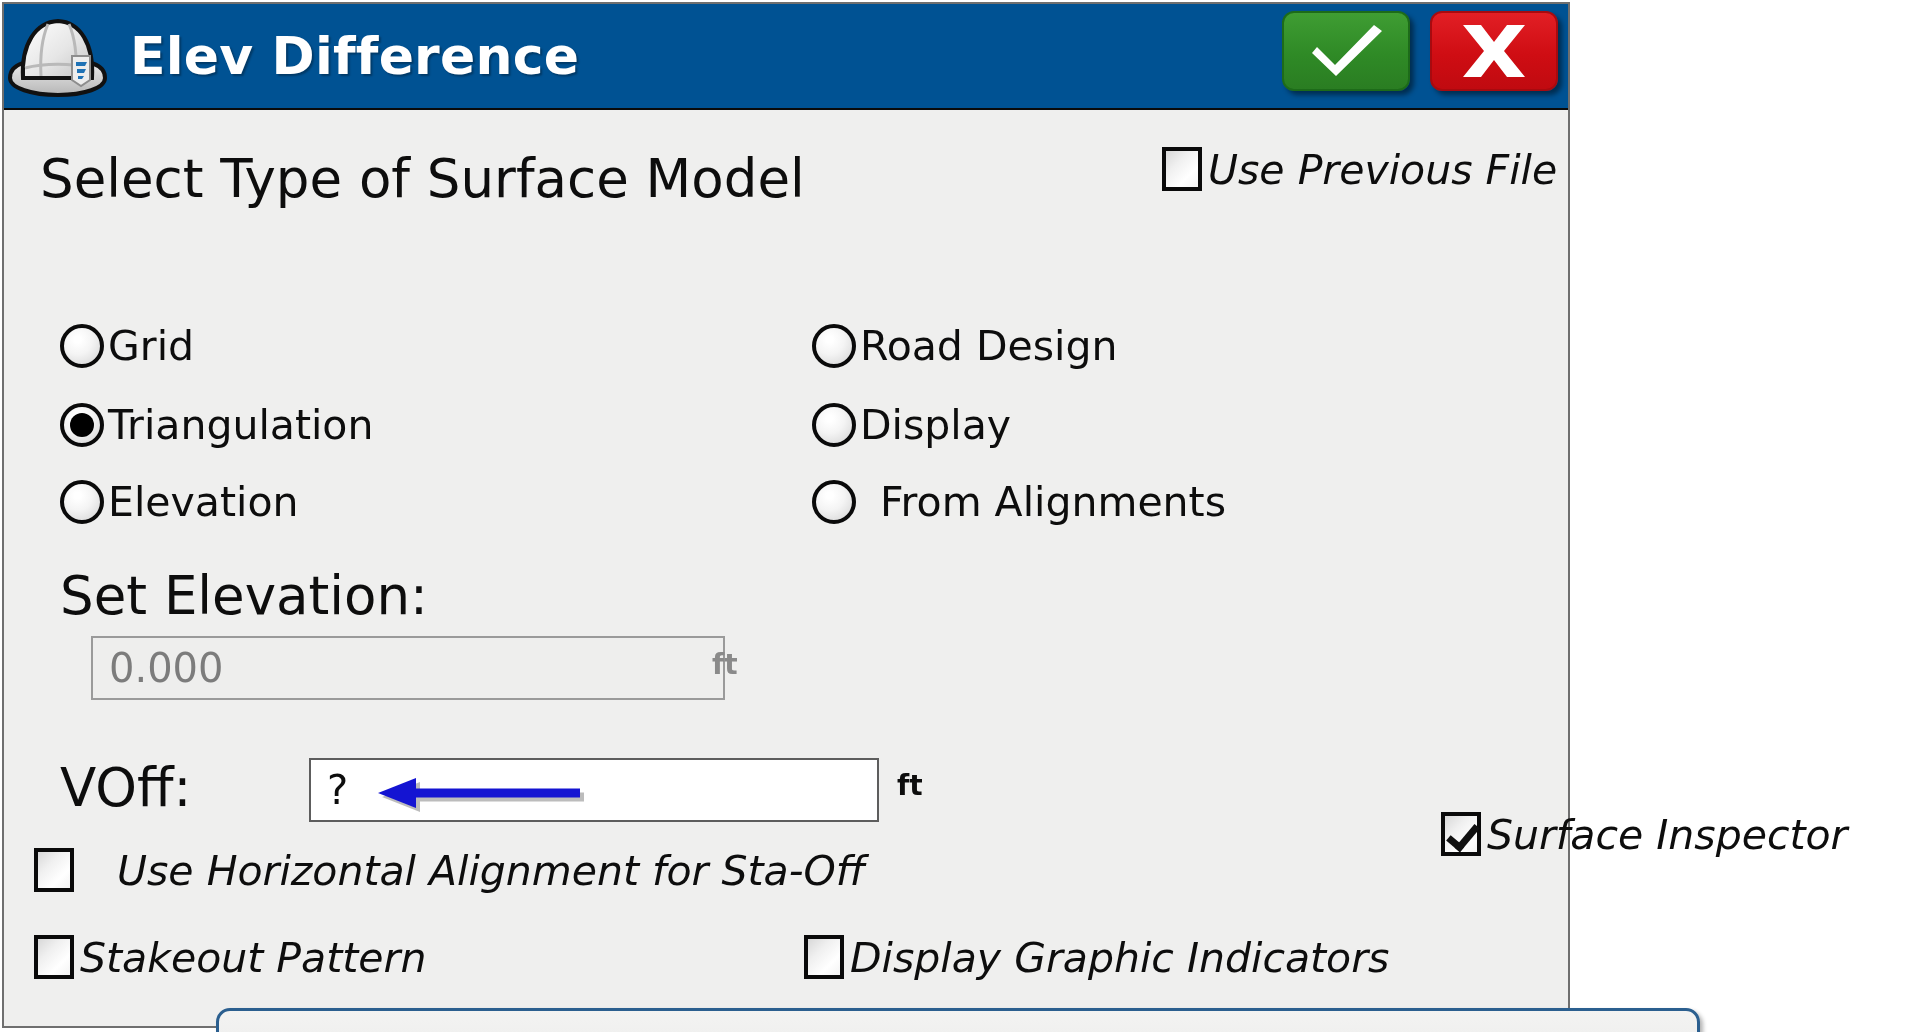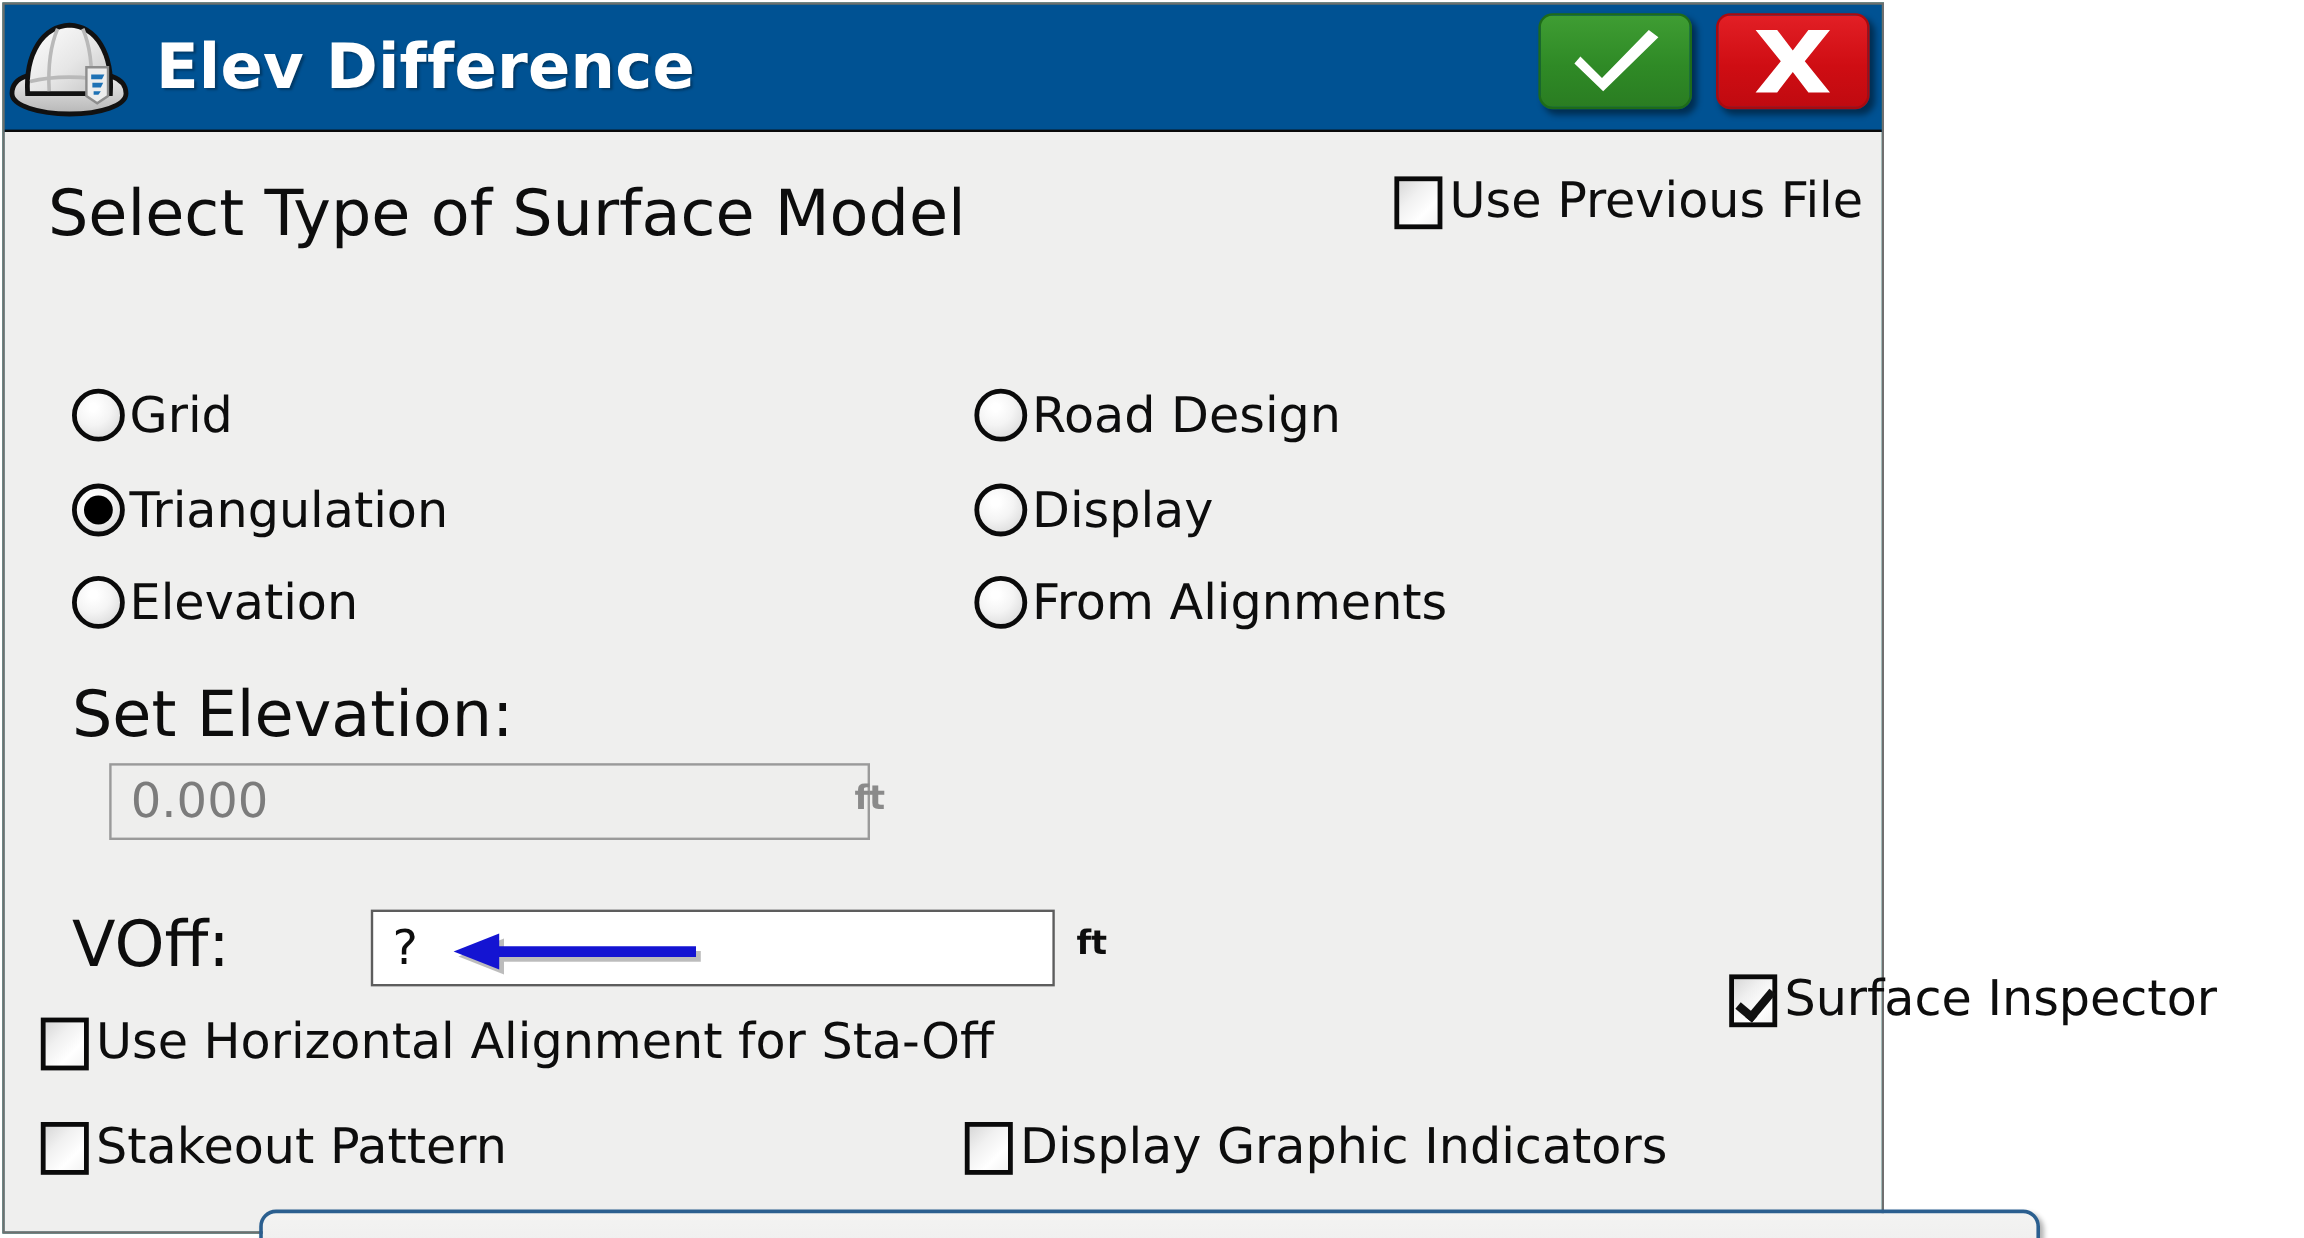--- a/index.html
+++ b/index.html
@@ -129,22 +129,23 @@
     font-size: 41px;
     color: #0d0d0d;
     margin-left: 4px;
     line-height: 1;
   }
 
   
   .check-row {
     position: absolute;
     display: flex;
-    align-items: flex-start;
+    align-items: flex-end;
     white-space: nowrap;
+    font-style: italic;
   }
   .checkbox {
     width: 40px;
     height: 44px;
     border: 4px solid #0a0a0a;
     background: linear-gradient(135deg, #d8d8d8 0%, #f0f0f0 35%, #ffffff 70%, #f3f3f3 100%);
     box-sizing: border-box;
     flex: 0 0 auto;
     position: relative;
   }
@@ -296,21 +297,21 @@
     <div class="radio-row" style="left:56px; top:370px;">
       <span class="radio"></span>
       <span class="rlabel">Elevation</span>
     </div>
 
     <div class="radio-row" style="left:808px; top:293px;">
       <span class="radio"></span>
       <span class="rlabel">Display</span>
     </div>
 
-    <div class="radio-row" style="left:808px; top:370px;">
+    <div class="radio-row" style="left:808px; top:370px;gap:20px;">
       <span class="radio"></span>
       <span class="rlabel">From Alignments</span>
     </div>
 
     <div class="lbl" style="left:56px; top:459px;">Set Elevation:</div>
 
     <div class="field disabled" style="left:54px; top:526px; width:634px; height:64px;margin-left:33px;">0.000</div>
 
     <div class="unit dim" style="left:708px; top:541px;">ft</div>
 
@@ -322,21 +323,21 @@
 
     <svg class="annotation" style="left:360px; top:666px;" width="250" height="42" viewBox="0 0 250 42" xmlns="http://www.w3.org/2000/svg">
       <g transform="translate(4,4)" opacity="0.45">
         <path d="M48 17 L216 17" stroke="#6d6d6d" stroke-width="9" stroke-linecap="butt"></path>
         <path d="M14 17 L52 2 L52 32 Z" fill="#6d6d6d"></path>
       </g>
       <path d="M48 17 L216 17" stroke="#1414d2" stroke-width="9" stroke-linecap="butt"></path>
       <path d="M14 17 L52 2 L52 32 Z" fill="#1414d2"></path>
     </svg>
 
-    <div class="check-row" style="left:30px; top:738px;">
+    <div class="check-row" style="left:30px; top:738px;gap:37px;">
       <span class="checkbox"></span>
       <span class="clabel">Use Horizontal Alignment for Sta-Off</span>
     </div>
 
     <div class="check-row" style="left:1437px; top:702px;">
       <span class="checkbox checked"></span>
       <span class="clabel">Surface Inspector</span>
     </div>
 
     <div class="check-row" style="left:30px; top:825px;">

